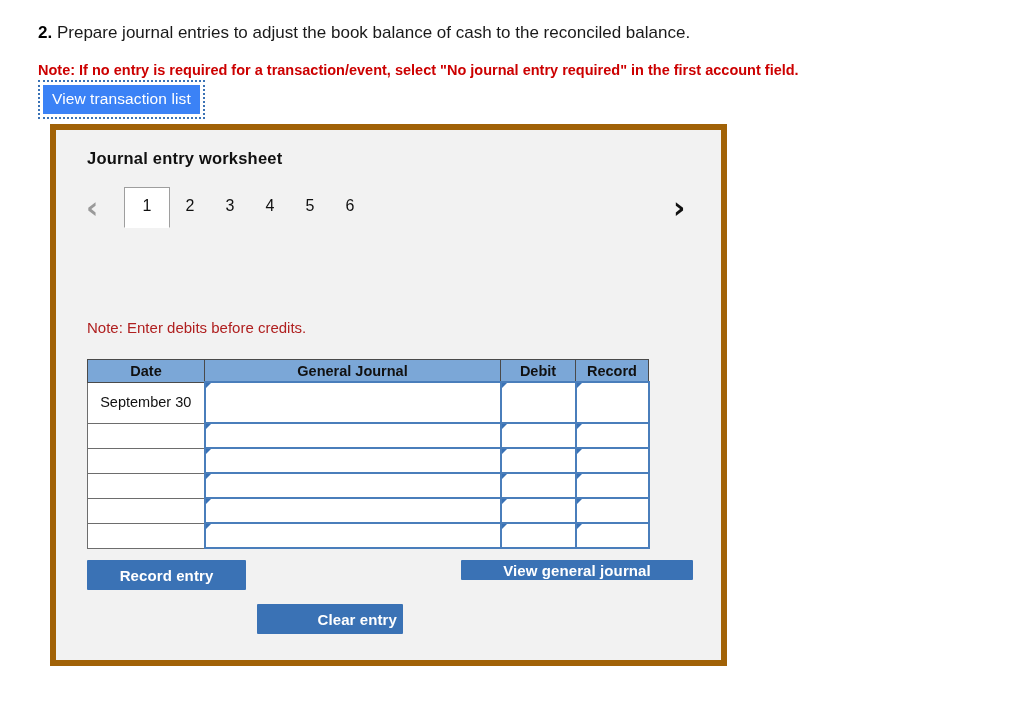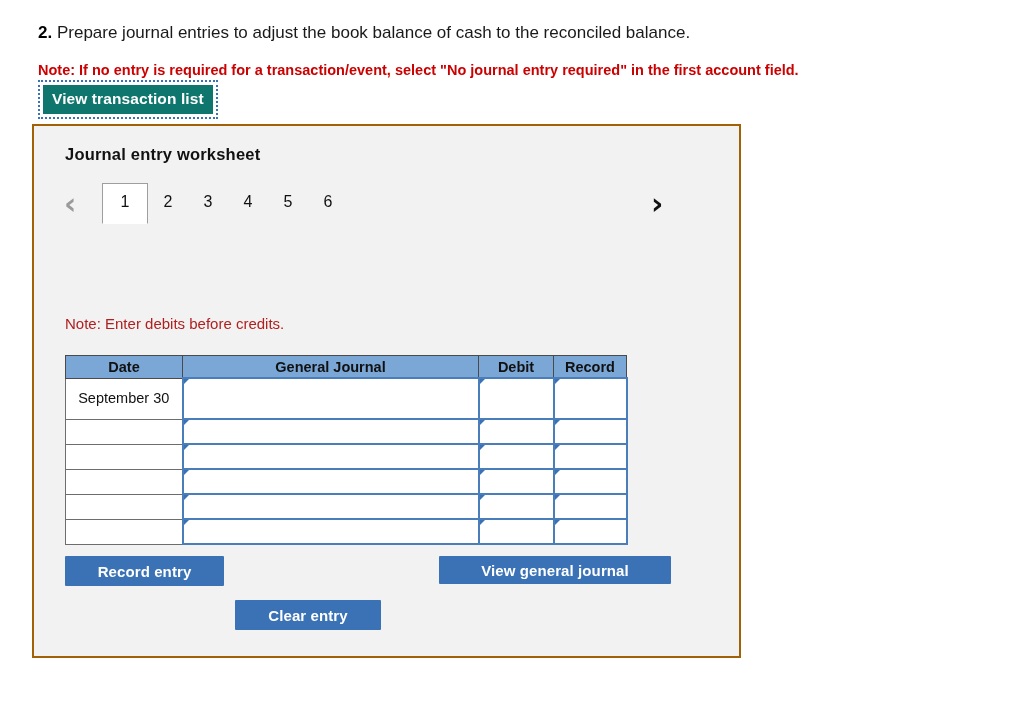--- a/index.html
+++ b/index.html
@@ -47,43 +47,42 @@
   .vtl-wrap {
     position: absolute;
     left: 38px;
     top: 80px;
     padding: 3px;
     border: 2px dotted #3a72b5;
     display: inline-block;
     background: #ffffff;
   }
   .vtl-btn {
-    background: #0f766e;
+    background: #3b82f6;
     color: #ffffff;
-    font-weight: bold;
+    font-weight: normal;
     font-size: 15.5px;
     padding: 6px 9px 7px 9px;
     border: 0;
     display: block;
     line-height: 16px;
     cursor: pointer;
     font-family: "Liberation Sans", sans-serif;
     letter-spacing: 0.1px;
   }
 
   
   .panel {
     position: absolute;
-    left: 32px;
+    left: 50px;
     top: 124px;
     width: 665px;
     height: 530px;
     background: #f2f2f2;
-    border: 2px solid #a16207;
-    padding-left: 40px;
+    border: 6px solid #a16207;
   }
   .panel-title {
     position: absolute;
     left: 31px;
     top: 19px;
     font-size: 16.5px;
     font-weight: bold;
     color: #111111;
     letter-spacing: 0.2px;
   }
@@ -229,22 +228,22 @@
     font-weight: bold;
     font-size: 15px;
     border: 0;
     cursor: pointer;
     font-family: "Liberation Sans", sans-serif;
     border-radius: 1px;
     letter-spacing: 0.1px;
     text-align: center;
   }
   .btn-record  { left: 31px;  top: 430px; width: 159px; height: 30px; }
-  .btn-viewgj  { left: 405px; top: 430px; width: 232px; height: 28px; }
-  .btn-clear   { left: 201px; top: 474px; width: 146px; height: 30px; }
+  .btn-viewgj  { left: 405px; top: 430px; width: 232px; height: 20px; }
+  .btn-clear   { left: 201px; top: 474px; width: 146px; height: 30px; text-align: right; }
 </style>
 </head>
 <body>
 
 <div class="question-block">
   <div class="q-line">
     <span class="q-num">2.</span>
     <span>Prepare journal entries to adjust the book balance of cash to the reconciled balance.</span>
   </div>
   <div class="q-note">Note: If no entry is required for a transaction/event, select "No journal entry required" in the first account field.</div>

